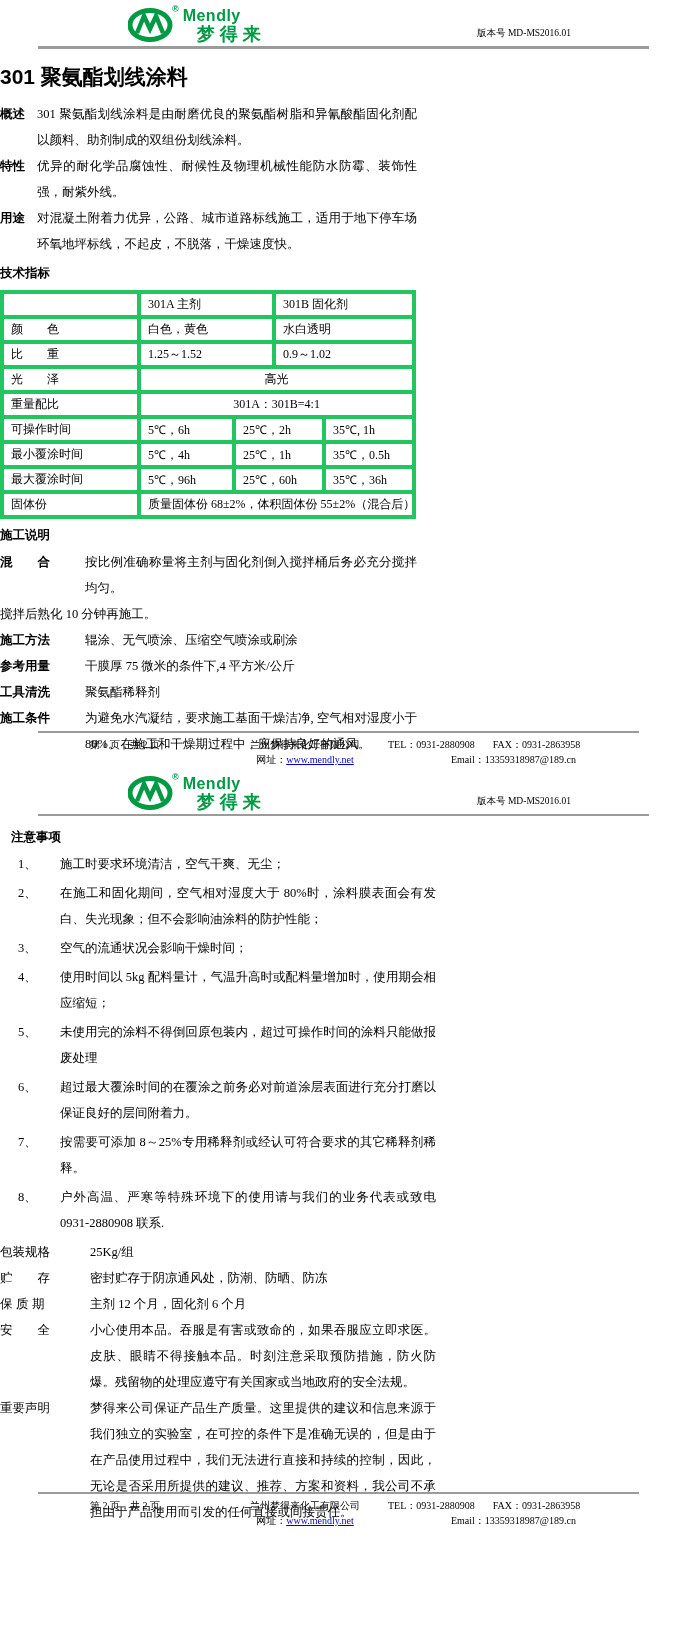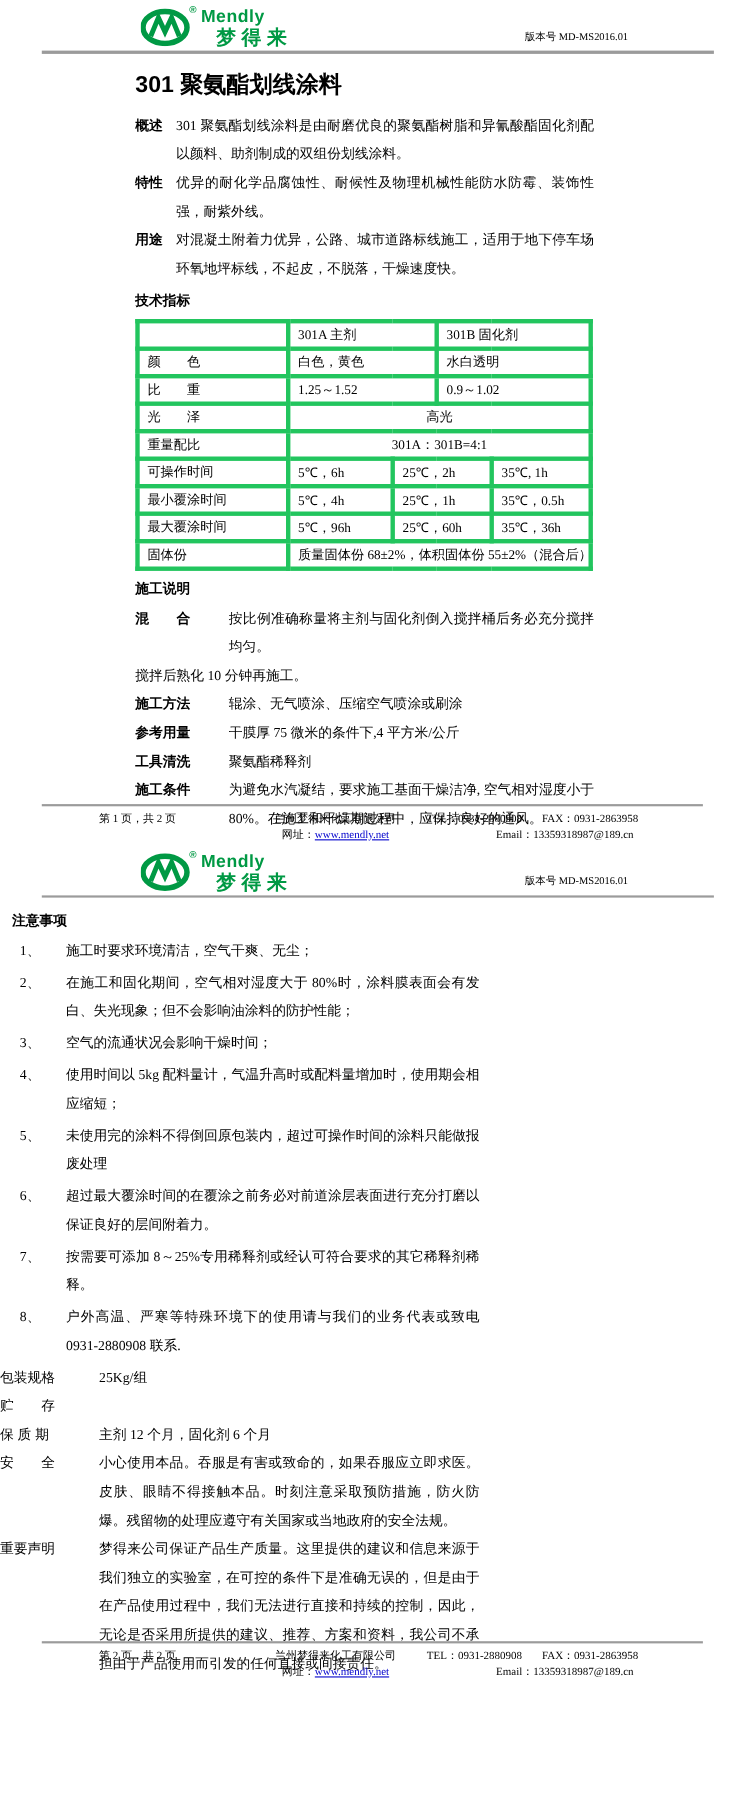--- a/index.html
+++ b/index.html
@@ -23,21 +23,21 @@
   .logo-text { margin-left:2px; }
   .logo-en { color:#009944; font-family:"Liberation Sans", sans-serif; font-weight:bold;
              font-size:16px; line-height:20px; letter-spacing:0.5px; }
   .logo-cn { color:#009944; font-family:"Liberation Sans", sans-serif; font-weight:bold;
              font-size:18px; line-height:16px; letter-spacing:5px; margin-left:14px; }
   .version { font-size:9.5px; white-space:nowrap; padding-bottom:2px; }
   .rule { height:3px; background:#9b9b9b; margin:2px 38px 0 38px; }
   .rule-thin { height:2px; }
 
   
-  .content1 { margin-left:123px; width:417px; }
+  .content1 { width:417px; }
   .content2 { width:436px; }
   .doc-title { font-family:"Liberation Sans", sans-serif; font-weight:bold; font-size:21px;
                margin:14px 0 10px 0; letter-spacing:0px; }
   .entry { display:flex; line-height:26px; }
   .entry .label { font-family:"Liberation Sans", sans-serif; font-weight:bold; white-space:nowrap; }
   .entry-s .label { flex:0 0 37px; }
   .entry-l .label { flex:0 0 85px; }
   .entry .body { flex:1; text-align:justify; }
   .sec-heading { font-family:"Liberation Sans", sans-serif; font-weight:bold; line-height:27px;
                  margin-top:3px; }
@@ -266,20 +266,21 @@
       <span class="num">8、</span>
       <div class="body">户外高温、严寒等特殊环境下的使用请与我们的业务代表或致电 0931-2880908 联系.</div>
     </div>
 
     <div class="entry2">
       <span class="label">包装规格</span>
       <div class="body">25Kg/组</div>
     </div>
     <div class="entry2">
       <span class="label">贮　　存</span>
+      <div class="body">密封贮存于阴凉通风处，防潮、防晒、防冻</div>
     </div>
     <div class="entry2">
       <span class="label">保 质 期</span>
       <div class="body">主剂 12 个月，固化剂 6 个月</div>
     </div>
     <div class="entry2">
       <span class="label">安　　全</span>
       <div class="body">小心使用本品。吞服是有害或致命的，如果吞服应立即求医。皮肤、眼睛不得接触本品。时刻注意采取预防措施，防火防爆。残留物的处理应遵守有关国家或当地政府的安全法规。</div>
     </div>
     <div class="entry2">

